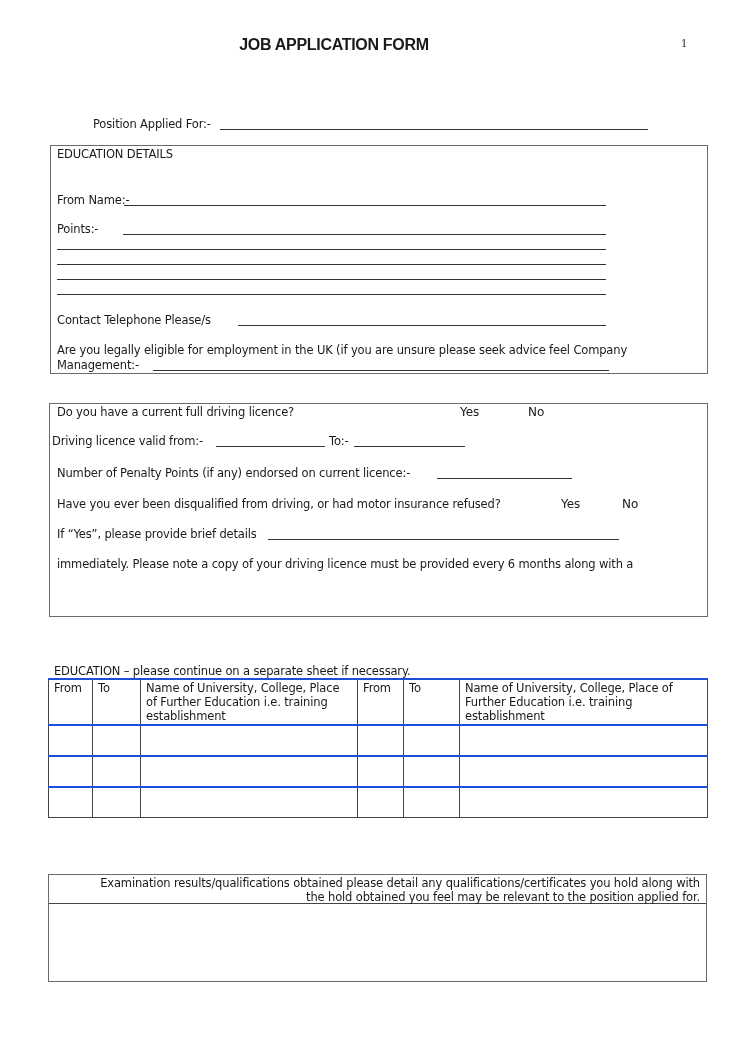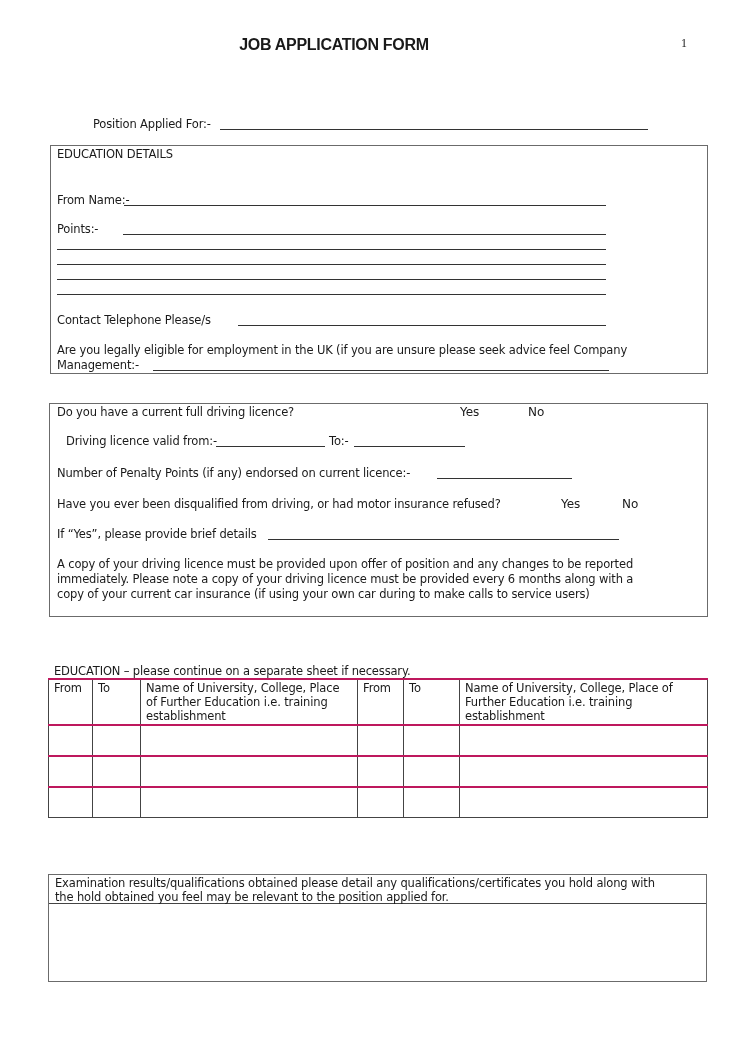--- a/index.html
+++ b/index.html
@@ -12,21 +12,21 @@
   .txt { font-size: 11.5px; white-space: nowrap; letter-spacing: -0.15px; }
   .line { border-bottom: 1px solid #333; height: 0; }
   .box { border: 1.5px solid #6b6b6b; box-sizing: border-box; }
   .opt { font-size: 12px; }
   table.edu { position: absolute; left: 48px; top: 678px; width: 659px; border-collapse: collapse;
               table-layout: fixed; }
   table.edu td { border: 1px solid #444; padding: 1px 5px; vertical-align: top; font-size: 11.5px;
                  line-height: 14px; letter-spacing: -0.15px; }
   table.edu tr.hdr td { height: 42px; }
   table.edu tr.row td { height: 27px; }
-  table.edu tr { border-top: 2px solid #be185d; }
+  table.edu tr { border-top: 2px solid #1d4ed8; }
   .examhead { font-size: 11.5px; line-height: 14px; padding: 1px 6px; letter-spacing: -0.15px;
               border-bottom: 1px solid #444; height: 29px; box-sizing: border-box; }
   .para { font-size: 11.5px; line-height: 15px; letter-spacing: -0.15px; }
 </style>
 </head>
 <body>
 
 <div class="abs title">JOB APPLICATION FORM</div>
 <div class="abs pagenum">1</div>
 
@@ -51,39 +51,37 @@
 
 <div class="abs txt" style="left:57px; top:343px;">Are you legally eligible for employment in the UK (if you are unsure please seek advice feel Company</div>
 <div class="abs txt" style="left:57px; top:358px;">Management:-</div>
 <div class="abs line" style="left:153px; top:370px; width:456px;"></div>
 
 <div class="abs box" style="left:49px; top:403px; width:659px; height:214px;"></div>
 <div class="abs txt" style="left:57px; top:405px;text-align:center;">Do you have a current full driving licence?</div>
 <div class="abs opt" style="left:460px; top:405px;">Yes</div>
 <div class="abs opt" style="left:528px; top:405px;">No</div>
 
-<div class="abs txt" style="left:66px; top:434px;">Driving licence valid from:-</div>
+<div class="abs txt" style="left:52px; top:434px;">Driving licence valid from:-</div>
 <div class="abs line" style="left:216px; top:446px; width:109px;"></div>
 <div class="abs txt" style="left:329px; top:434px;">To:-</div>
 <div class="abs line" style="left:354px; top:446px; width:111px;"></div>
 
 <div class="abs txt" style="left:57px; top:466px;">Number of Penalty Points (if any) endorsed on current licence:-</div>
 <div class="abs line" style="left:437px; top:478px; width:135px;"></div>
 
 <div class="abs txt" style="left:57px; top:497px;">Have you ever been disqualified from driving, or had motor insurance refused?</div>
 <div class="abs opt" style="left:561px; top:497px;">Yes</div>
 <div class="abs opt" style="left:622px; top:497px;">No</div>
 
 <div class="abs txt" style="left:57px; top:527px;">If “Yes”, please provide brief details</div>
 <div class="abs line" style="left:268px; top:539px; width:351px;"></div>
 
 <div class="abs para" style="left:57px; top:557px; white-space:nowrap;">
-  <div>A copy of your driving licence must be provided upon offer of position and any changes to be reported</div>
   <div>immediately.  Please note a copy of your driving licence must be provided every 6 months along with a</div>
-  <div>copy of your current car insurance (if using your own car during to make calls to service users)</div>
 </div>
 
 <div class="abs txt" style="left:54px; top:664px;">EDUCATION – please continue on a separate sheet if necessary.</div>
 <table class="edu">
   <colgroup>
     <col style="width:44px">
       <col style="width:48px">
       <col style="width:217px">
     <col style="width:46px">
       <col style="width:56px">
@@ -118,19 +116,19 @@
     <td></td>
     <td></td>
     <td></td>
     <td></td>
     <td></td>
     <td></td>
   </tr>
 </tbody>
   </table>
 
-<div class="abs box" style="left:48px; top:874px; width:659px; height:108px;">
+<div class="abs box" style="left:48px; top:874px; width:659px; height:108px;text-align:right;">
   <div class="examhead">
     <div style="white-space:nowrap;">Examination results/qualifications obtained please detail any qualifications/certificates you hold along with</div>
     <div style="white-space:nowrap;">the hold obtained you feel may be relevant to the position applied for.</div>
   </div>
   <div style="height:74px;"></div>
 </div>
 
 </body></html>

